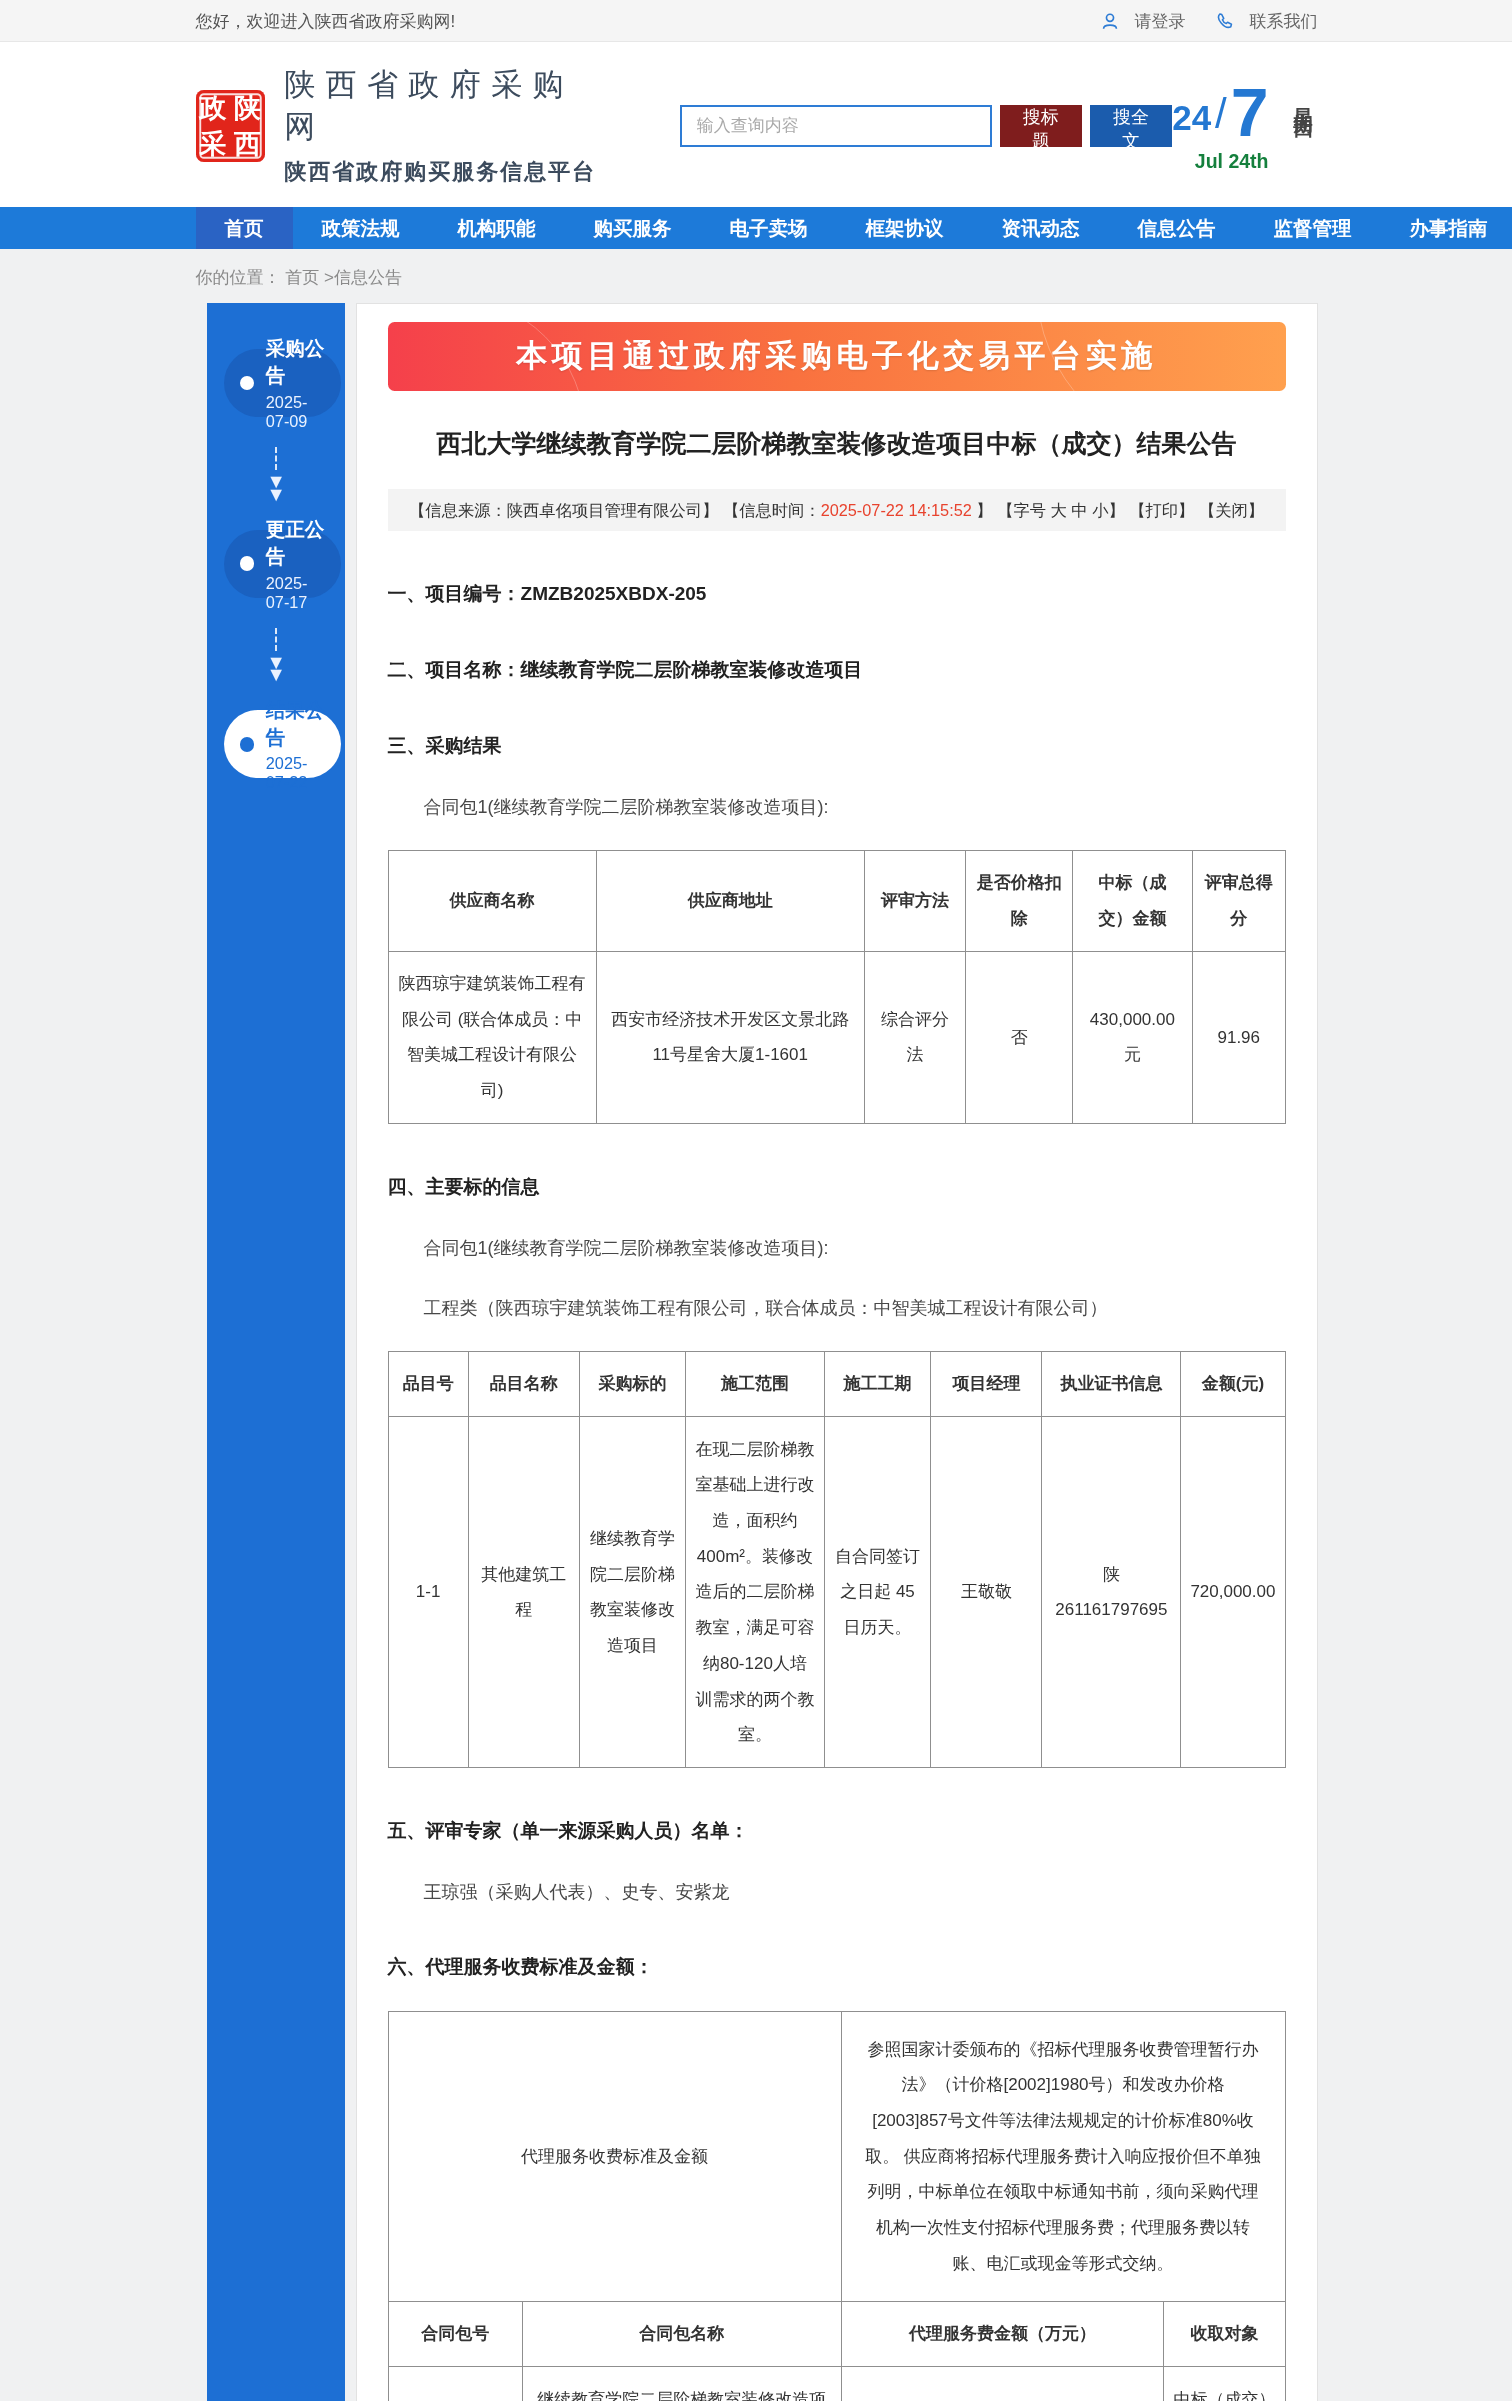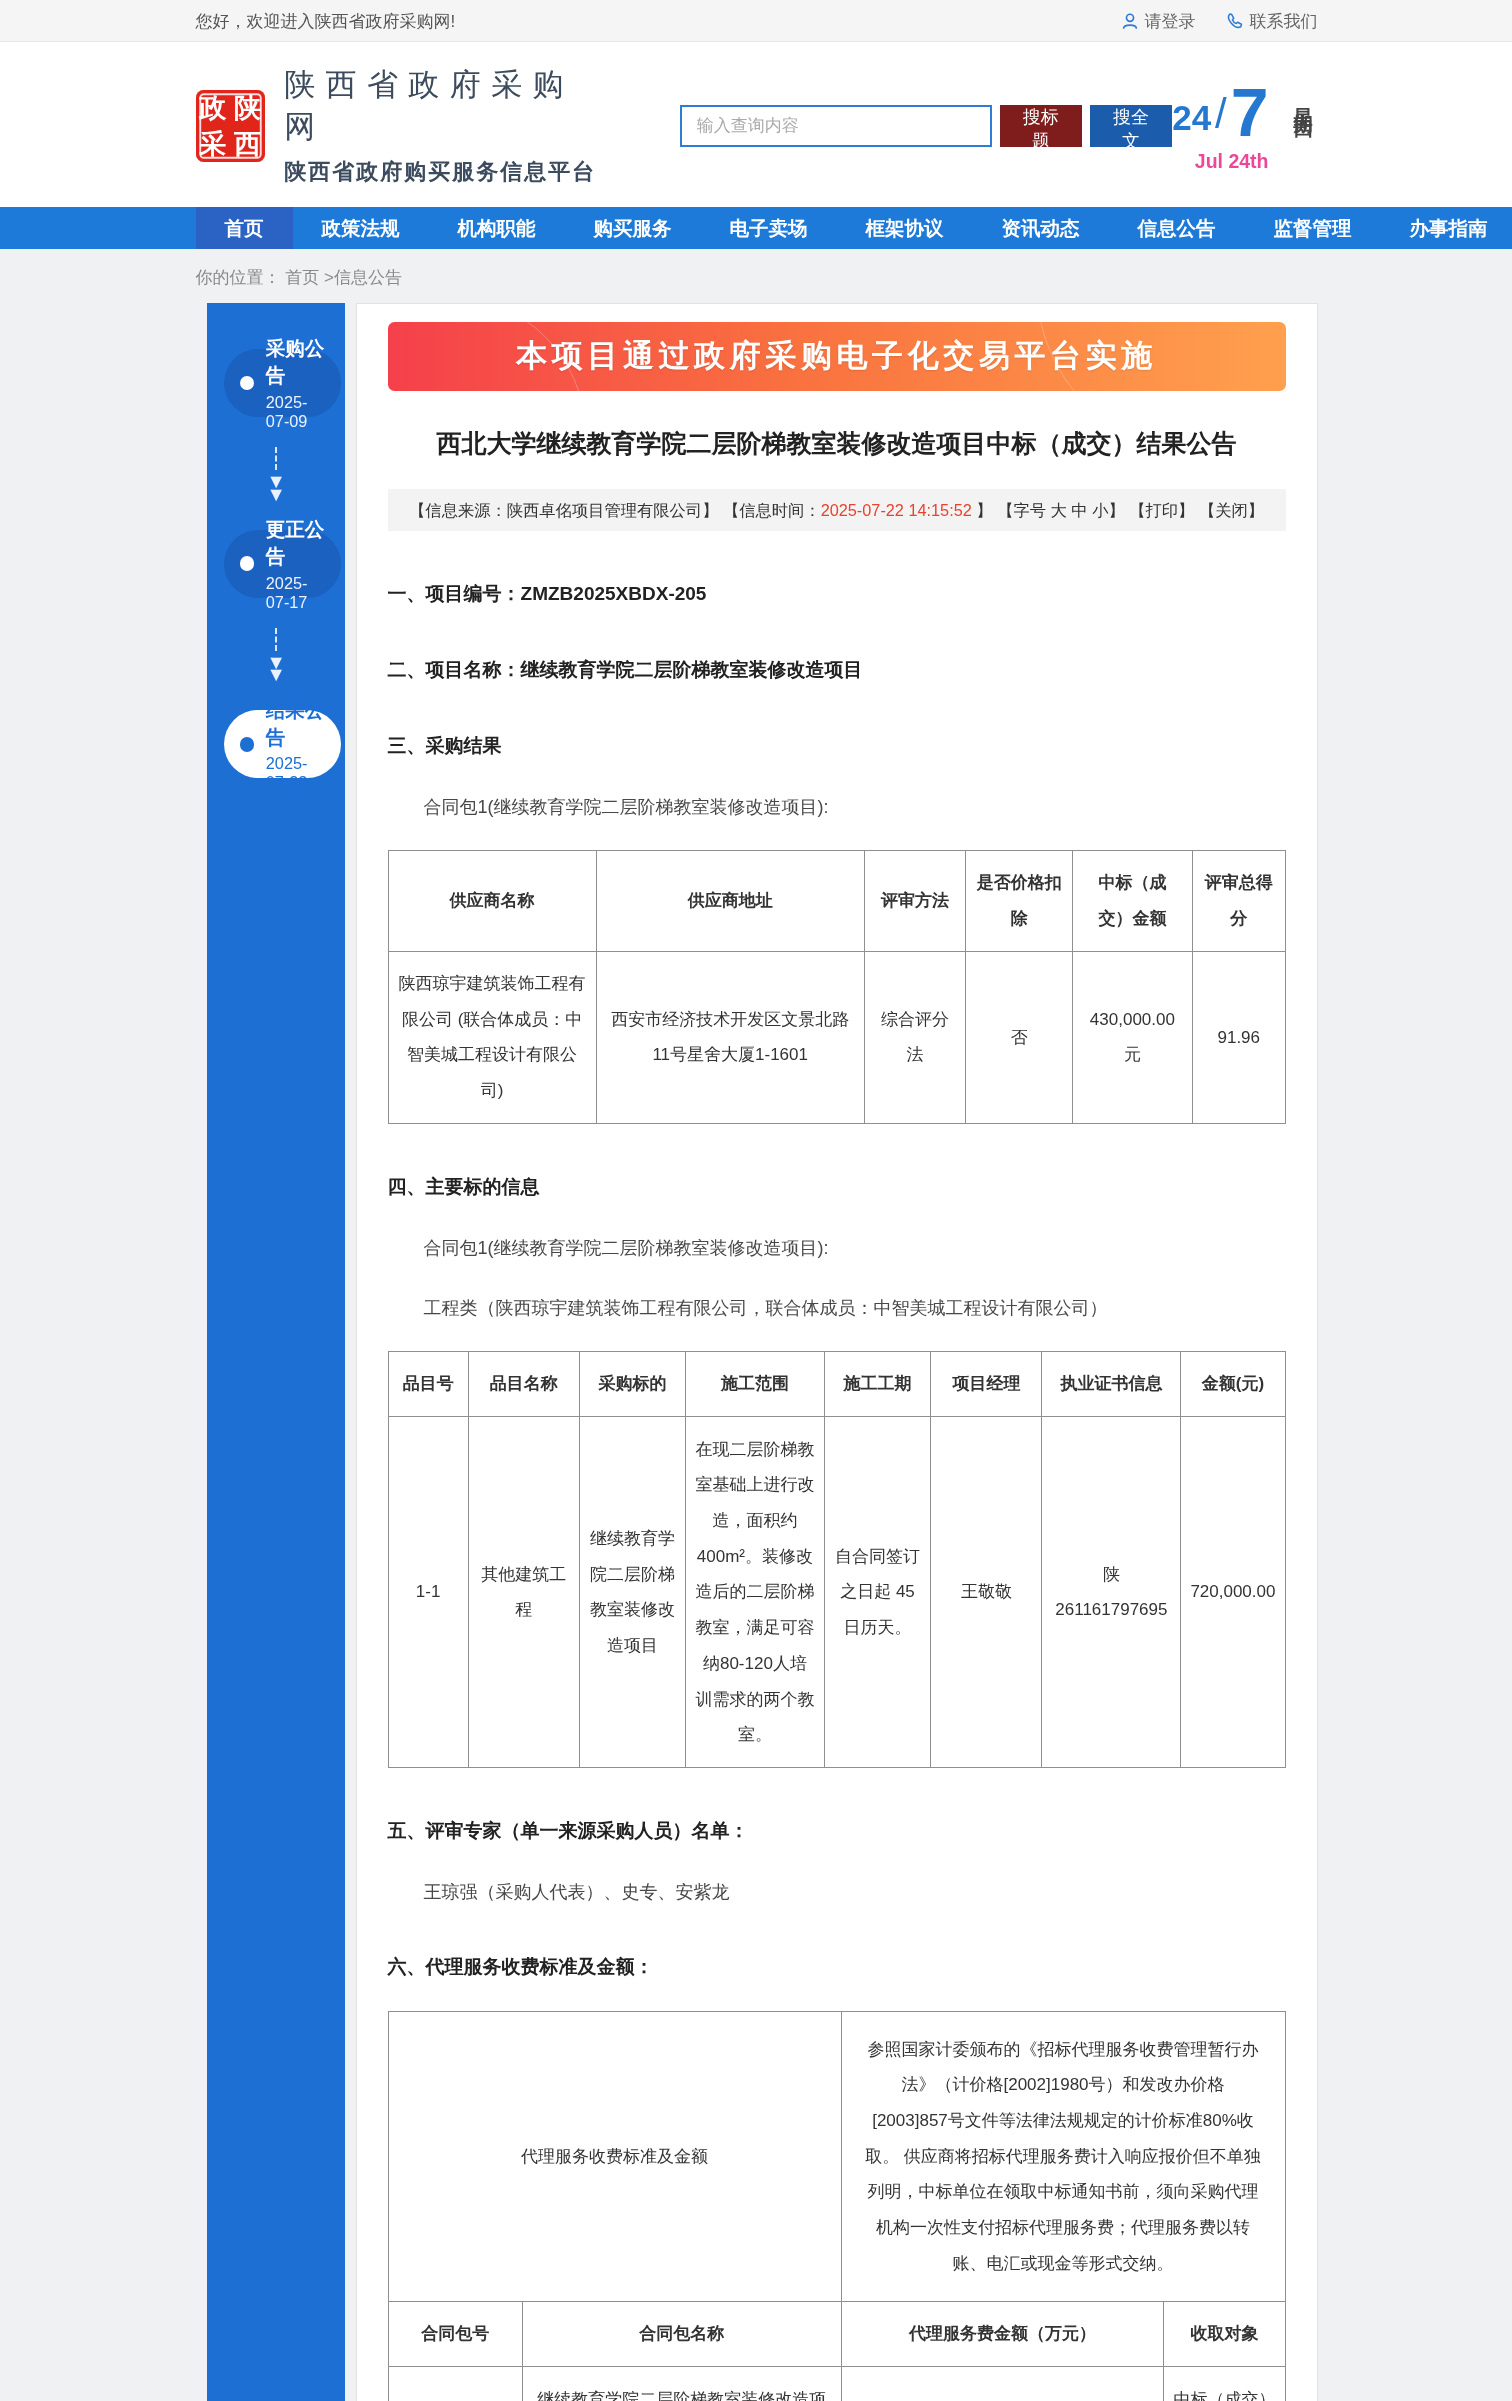--- a/index.html
+++ b/index.html
@@ -3,21 +3,21 @@
 <meta charset="utf-8">
 <style>
   * { margin:0; padding:0; box-sizing:border-box; }
   html,body { width:1513px; background:#ffffff; font-family:"Liberation Sans","DejaVu Sans",sans-serif; color:#333; }
   .container { width:1122px; margin:0 auto; }
 
   
   .topbar { height:42px; background:#f5f5f5; border-bottom:0.7px solid #e7e7e7; }
   .topbar-inner { height:42px; display:flex; align-items:center; justify-content:space-between; font-size:17px; color:#555; }
   .topbar-right { display:flex; align-items:center; gap:30px; color:#666; }
-  .tb-link { display:flex; align-items:center; gap:6px; cursor:pointer; }
+  .tb-link { display:flex; align-items:center; gap:16px; cursor:pointer; }
   .tb-link svg { display:block; }
 
   
   .header { background:#fff; padding:22px 0 19.5px; }
   .header-inner { display:flex; align-items:center; }
   .logo-box { width:72px; height:72px; background:#e1251b; border-radius:7.8px; display:grid; grid-template-columns:1fr 1fr; box-shadow:inset 0 0 0 3.3px #e1251b, inset 0 0 0 5.2px rgba(255,255,255,.85); }
   .logo-box span { display:flex; align-items:center; justify-content:center; color:#fff; font-weight:bold; font-size:27px; }
   .site-names { margin-left:19.5px; }
   .site-title { font-size:31px; font-weight:normal; color:#3c4b5d; letter-spacing:10.4px; }
   .site-sub { font-size:22px; font-weight:bold; color:#3c4b5d; margin-top:9px; letter-spacing:2px; }
@@ -26,21 +26,21 @@
   .search-input::placeholder { color:#a9a9a9; }
   .btn-search { border:none; color:#fff; font-size:18px; padding:0 15.6px; margin-left:7.8px; cursor:pointer; }
   .btn-title { background:#7f1d1d; }
   .btn-full { background:#1b5cad; }
   .date-block { margin-left:auto; display:flex; align-items:flex-start; gap:22px; }
   .date-numbers { text-align:right; }
   .date-row { display:flex; align-items:flex-start; justify-content:flex-end; color:#2478d2; font-weight:bold; }
   .d-day { font-size:35px; margin-top:19.5px; }
   .d-slash { font-size:42px; margin:11.7px 3.9px 0; font-weight:normal; }
   .d-month { font-size:68px; line-height:1; }
-  .d-en { font-size:19.5px; font-weight:bold; color:#ec4899; margin-top:3.9px; }
+  .d-en { font-size:19.5px; font-weight:bold; color:#15803d; margin-top:3.9px; }
   .d-week { writing-mode:vertical-rl; font-size:19.5px; font-weight:bold; color:#444; letter-spacing:6.5px; margin-top:14.3px; }
 
   
   .nav { background:#1d7ad9; height:42px; }
   .nav-inner { display:flex; height:42px; }
   .nav-item { color:#fff; font-size:19.5px; font-weight:bold; line-height:42px; padding:0 29px; cursor:pointer; white-space:nowrap; }
   .nav-item.active { background:#2a63c4; }
 
   
   .below { background:#f0f1f2; padding-bottom:52px; }

